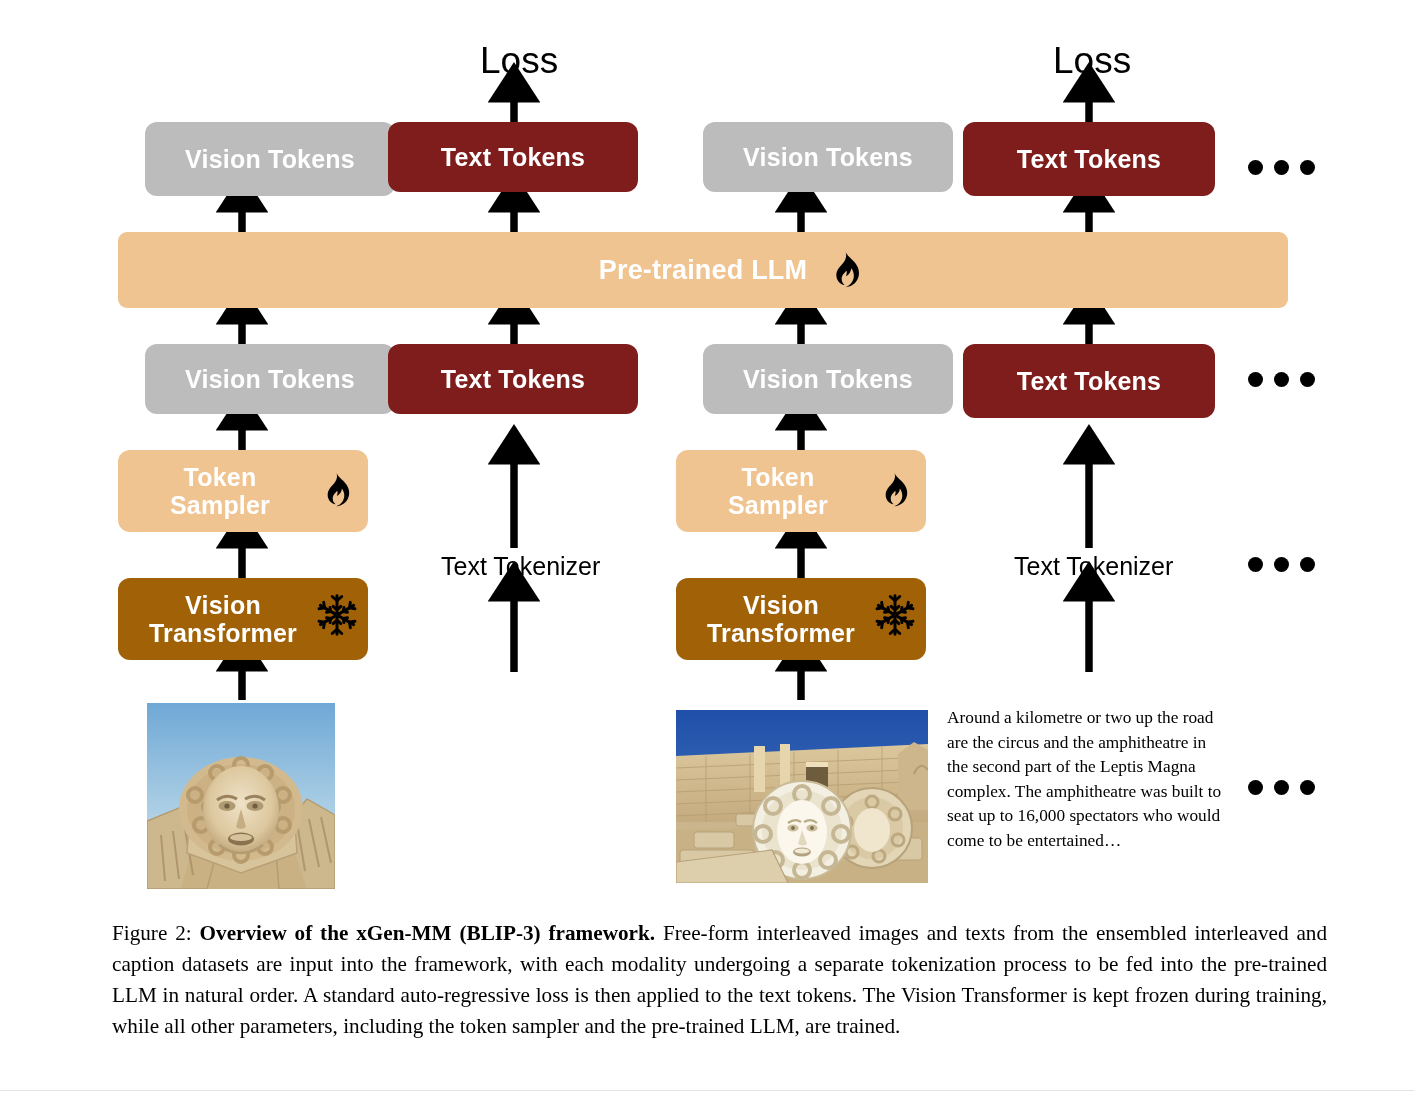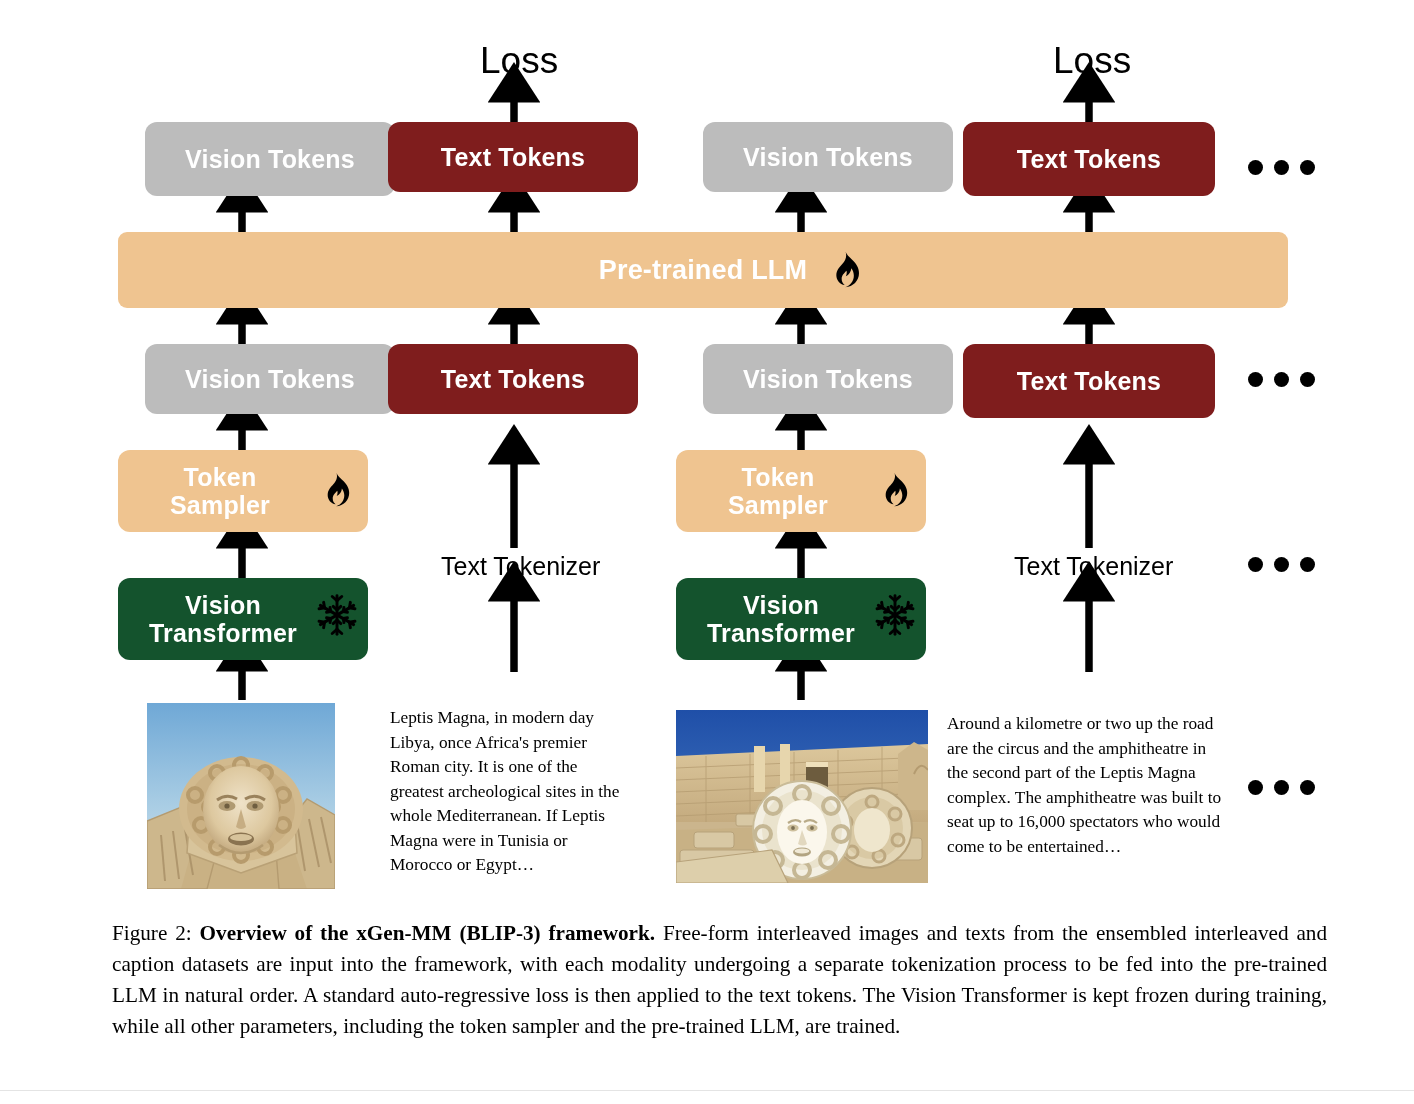--- a/index.html
+++ b/index.html
@@ -35,21 +35,21 @@
     letter-spacing: 0.2px;
     line-height: 1.12;
     text-align: center;
     user-select: none;
   }
   .node .lbl { display: block; }
 
   .node.gray  { background: #bcbcbc; margin-left: 27px; }
   .node.blue  { background: #7f1d1d; }
   .node.tan   { background: #efc490; }
-  .node.green { background: #14532d; }
+  .node.green { background: #a16207; }
 
   
   .node .ic {
     position: absolute;
     display: flex;
     align-items: center;
     justify-content: center;
   }
 
   
@@ -478,23 +478,22 @@
       <circle cx="117" cy="118" r="1.9" fill="#7b6f52"></circle>
       <circle cx="136" cy="118" r="1.9" fill="#7b6f52"></circle>
       <path d="M126 120 L122 134 q5 3 9 0 z" fill="#e2d8bf"></path>
       <ellipse cx="126" cy="142" rx="9" ry="4.6" fill="#b2a481"></ellipse>
       <ellipse cx="126" cy="141" rx="7.4" ry="2.6" fill="#f0e9d6"></ellipse>
 
       <path d="M0 152 L96 140 L112 173 L0 173 Z" fill="#ddcfab" stroke="#b7a27a" stroke-width="1.2"></path>
     </svg>
   </div>
 
-  <div class="para" style="left:390px; top:706px; width:244px;">Leptis Magna, in modern day Libya, once Africa's premier Roman city. It is one of the greatest archeological sites in the whole Mediterranean. If Leptis Magna were in Tunisia or Morocco or Egypt…</div>
-
-  <div class="para" style="left:947px; top:706px; width:282px;margin-top:6px;">Around a kilometre or two up the road are the circus and the amphitheatre in the second part of the Leptis Magna complex. The amphitheatre was built to seat up to 16,000 spectators who would come to be entertained…</div>
+
+  <div class="para" style="left:947px; top:706px; width:282px;">Around a kilometre or two up the road are the circus and the amphitheatre in the second part of the Leptis Magna complex. The amphitheatre was built to seat up to 16,000 spectators who would come to be entertained…</div>
 
   <div class="dots" style="left:1248px; top:780px;">
     <i></i>
       <i></i>
       <i></i>
   </div>
 
   <div class="caption">
     <span>Figure 2:</span>
     <b>Overview of the xGen-MM (BLIP-3) framework.</b>

